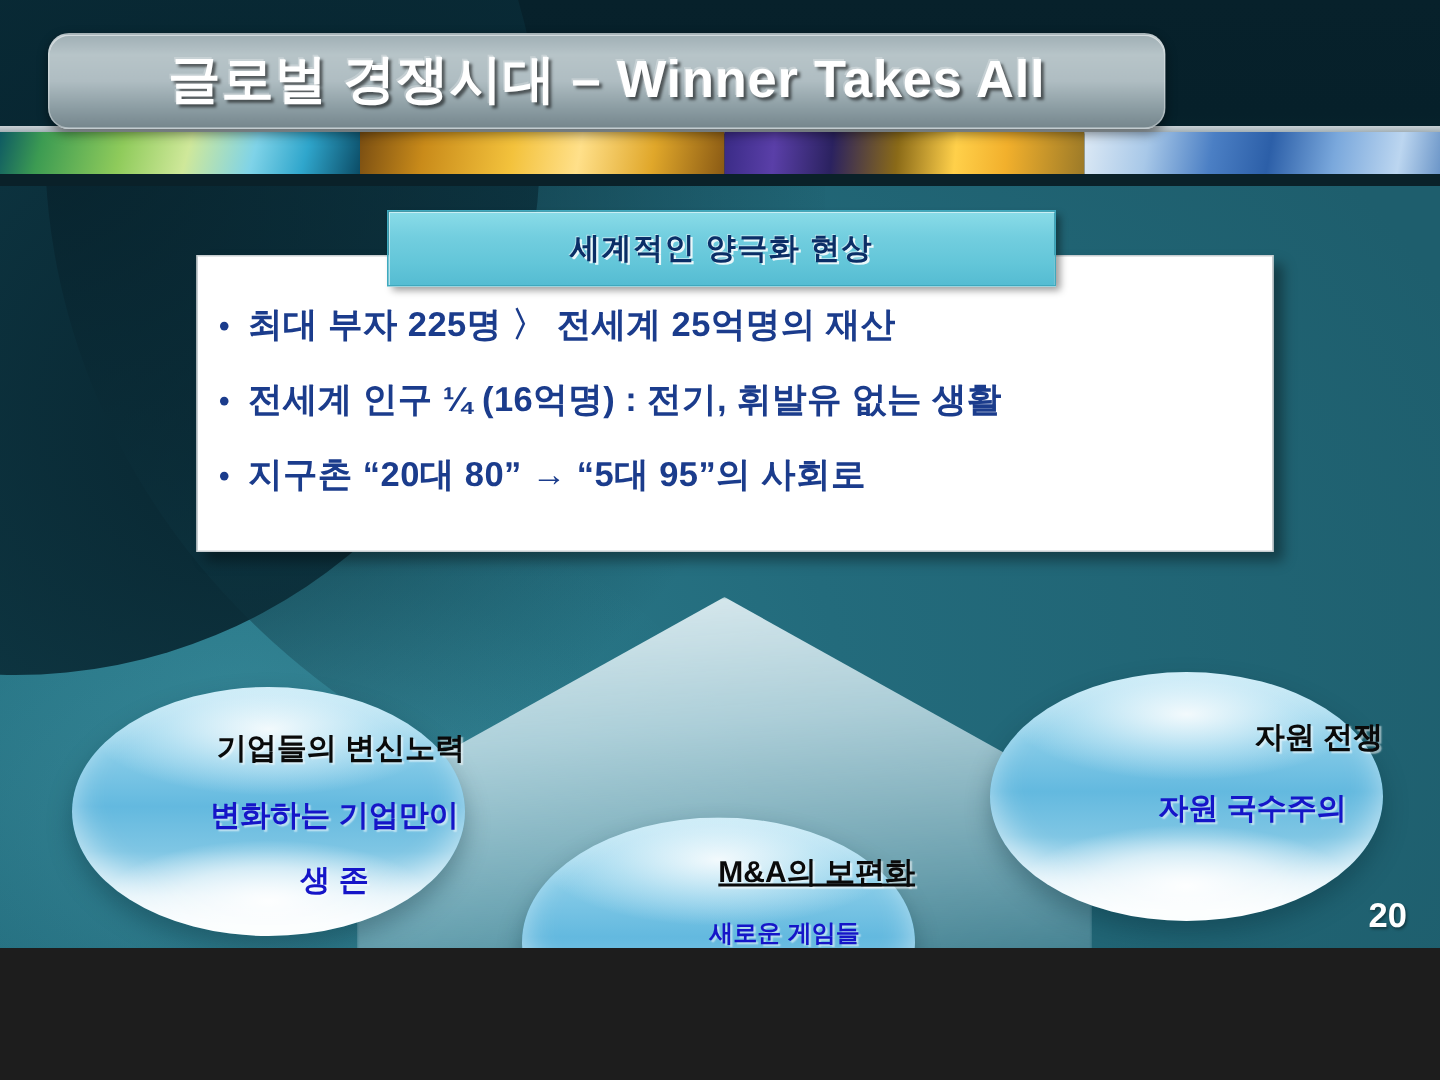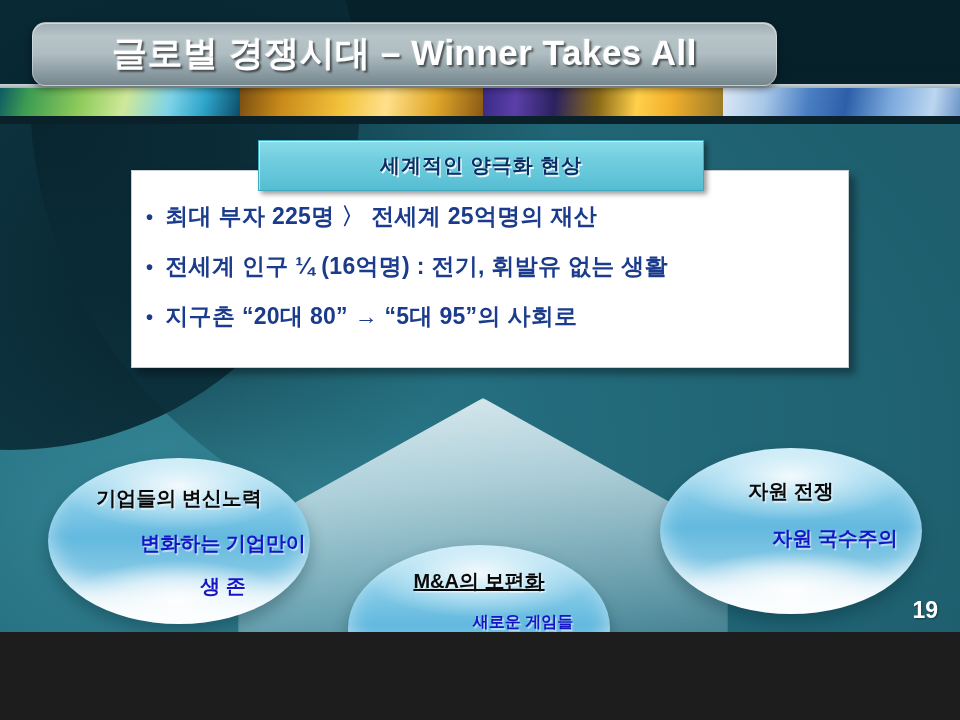--- a/index.html
+++ b/index.html
@@ -209,20 +209,21 @@
     position: absolute;
     left: 0; right: 0;
     text-align: center;
     font-weight: bold;
     white-space: nowrap;
     z-index: 7;
   }
   .bt-black {
     color: #0A0A0A;
     text-shadow: 1.5px 1.5px 1px rgba(255,255,255,.55);
+    text-align: right;
   }
   .bt-blue {
     color: #1515C8;
     text-shadow: 1.5px 1.5px 1px rgba(255,255,255,.55);
     padding-left: 44px;
   }
 
   
   #bubble-left  { left: 48px;  top: 458px; width: 262px; height: 166px; }
   
@@ -296,15 +297,15 @@
 
   <div class="bubble" id="bubble-center"></div>
   <div class="bubble-text bt-black" style="left:348px; top:568px; width:262px; font-size:20px;text-decoration:underline;">M&amp;A의 보편화</div>
   <div class="bubble-text bt-blue" style="left:348px; top:612px; width:262px; font-size:16px;">새로운 게임들</div>
   <div class="bubble-text bt-blue" style="left:348px; top:655px; width:262px; font-size:20px;">형 성</div>
 
   <div class="bubble" id="bubble-right"></div>
   <div class="bubble-text bt-black" style="left:660px; top:478px; width:262px; font-size:20px;">자원 전쟁</div>
   <div class="bubble-text bt-blue" style="left:660px; top:525px; width:262px; font-size:20px;">자원 국수주의</div>
 
-  <div class="page-number">19</div>
+  <div class="page-number">20</div>
 
 </div>
 
 </body></html>

